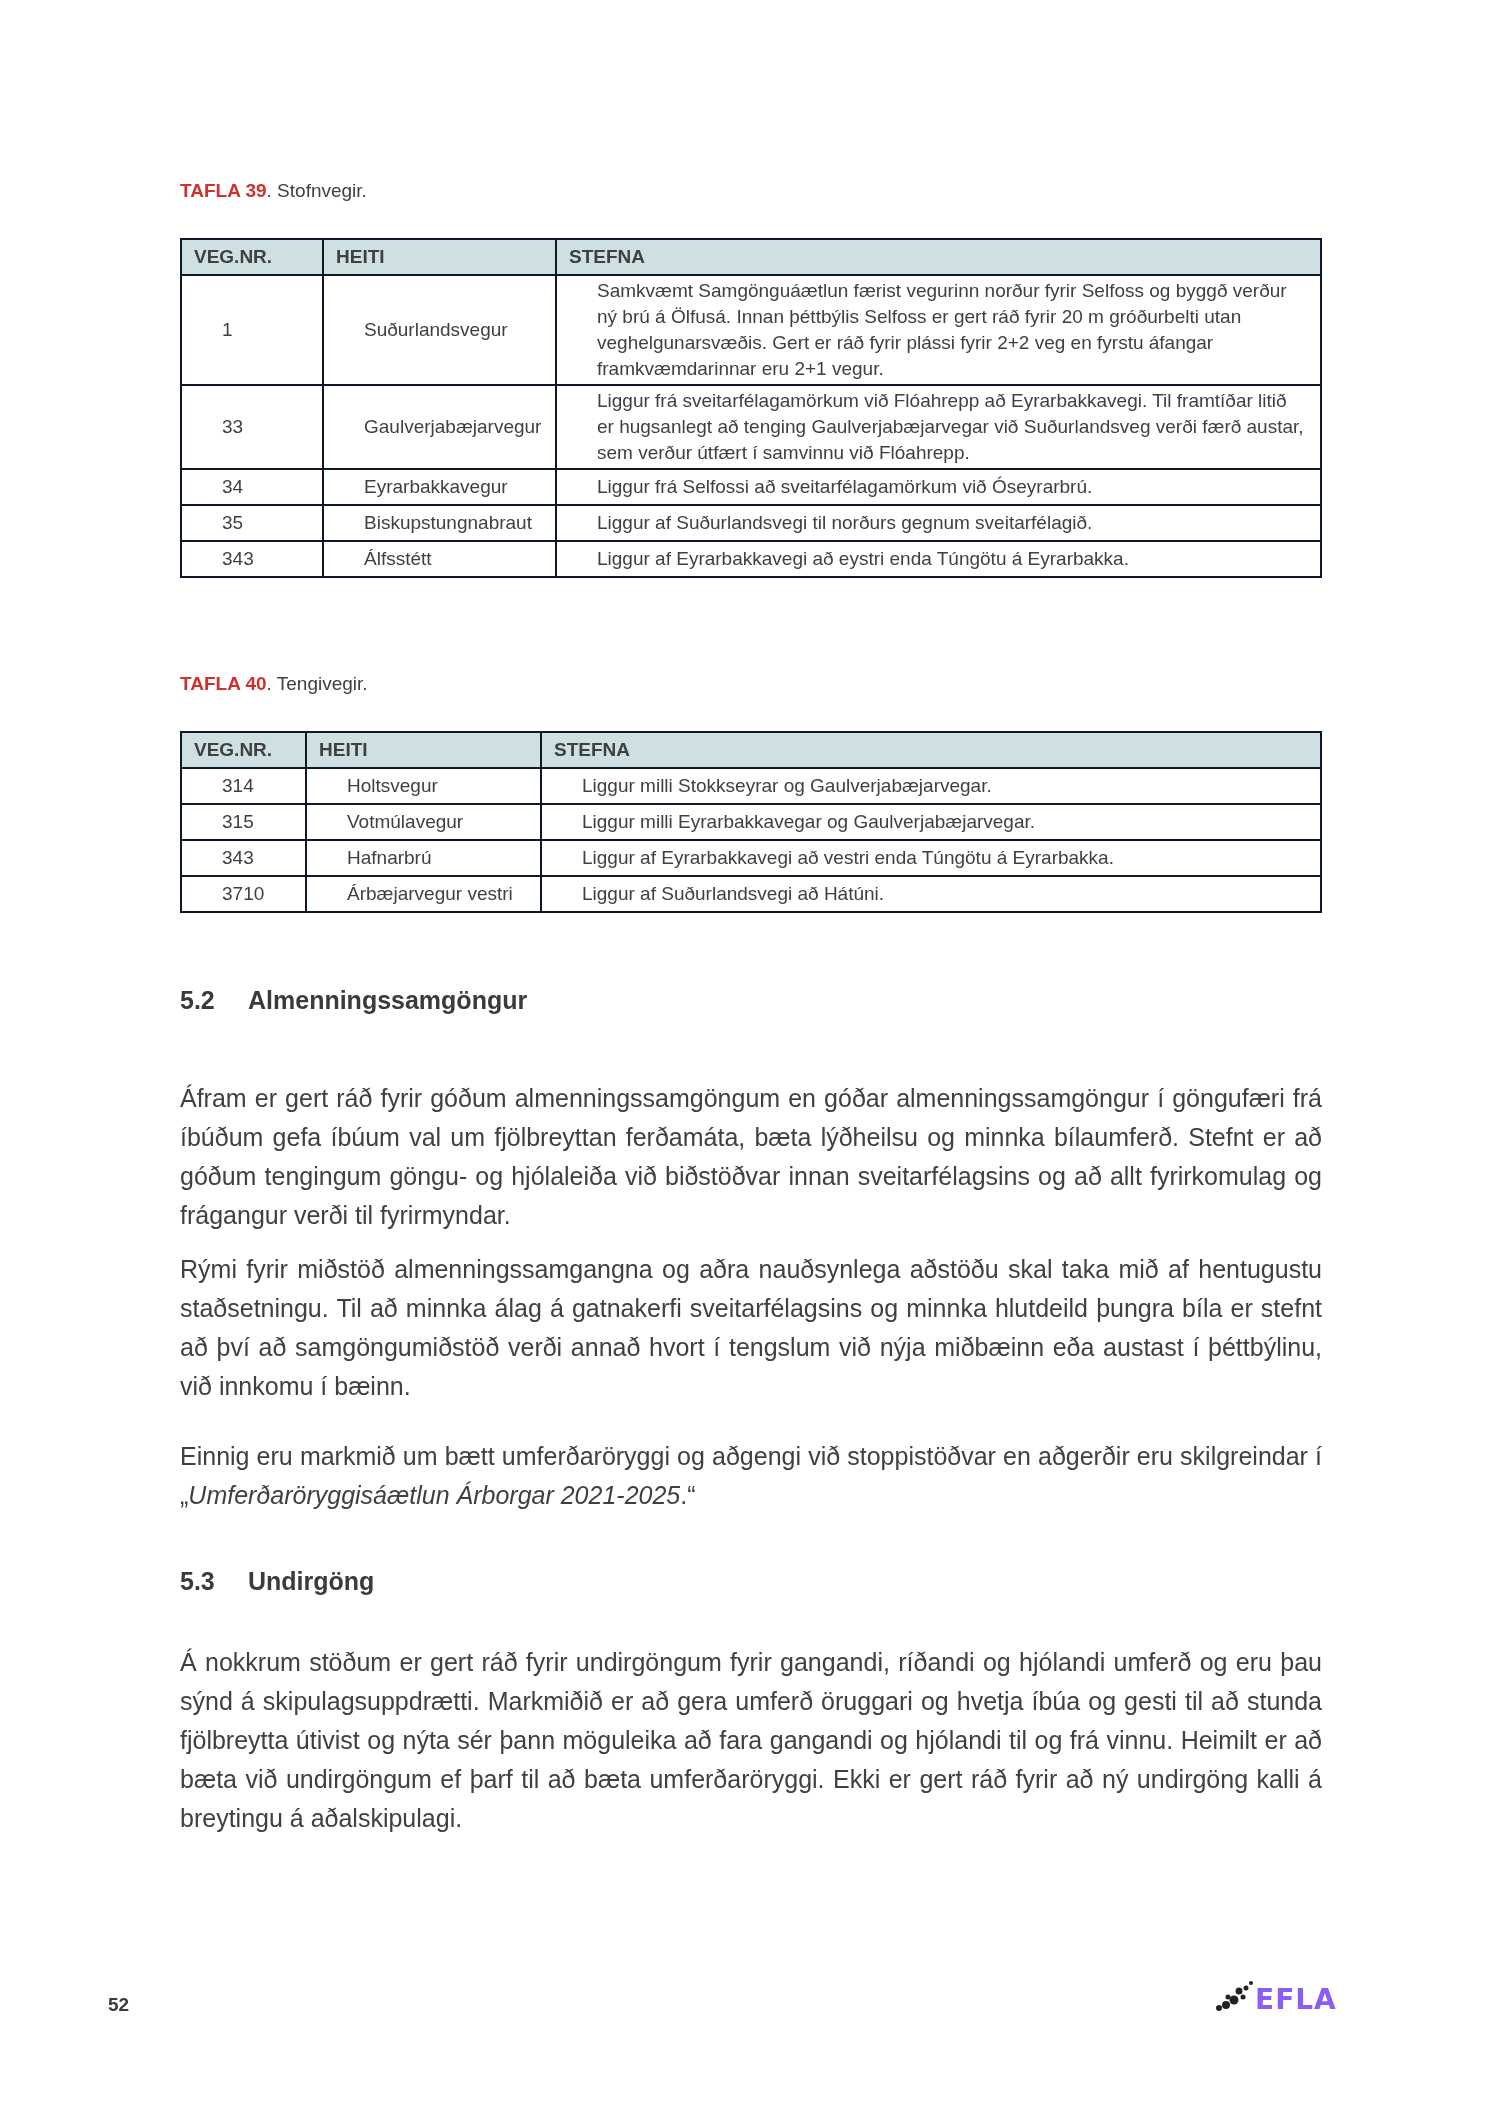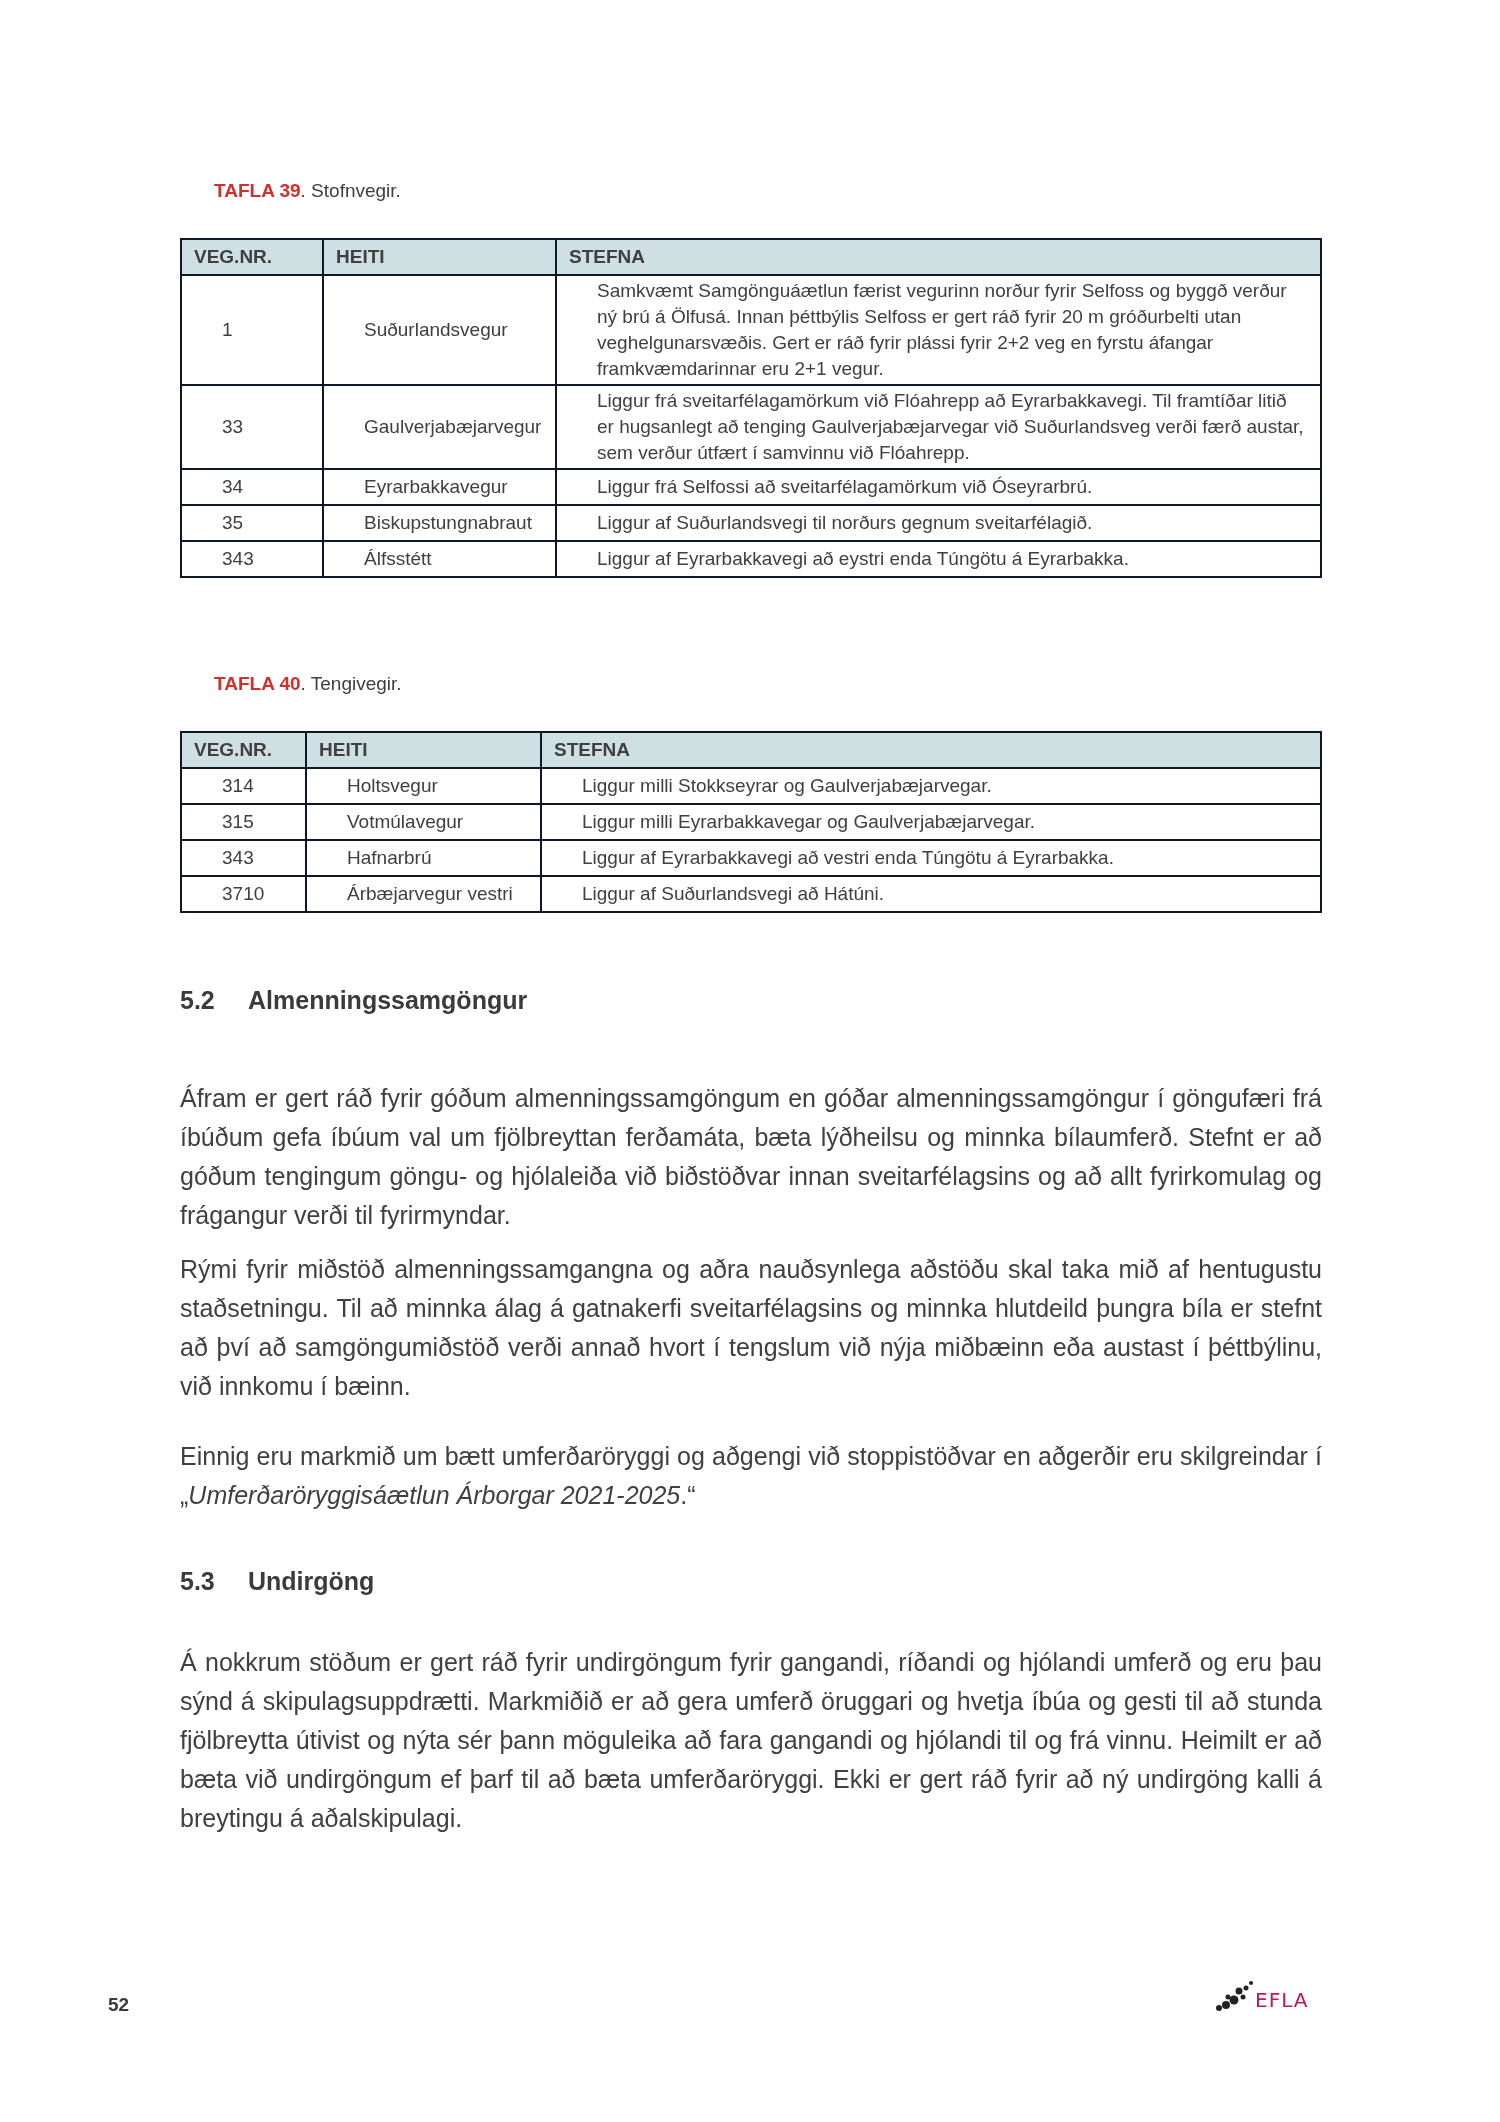--- a/index.html
+++ b/index.html
@@ -1,36 +1,36 @@
 <!DOCTYPE html>
 <html><head>
 <meta charset="utf-8">
 <style>
   html, body { margin:0; padding:0; background:#ffffff; }
   body { width:1500px; height:2122px; position:relative; overflow:hidden;
          font-family:"Liberation Sans", sans-serif; color:#404040; }
   .caption { position:absolute; left:180px; font-size:19px; color:#404040; }
-  .caption .lbl { color:#d0312d; font-weight:bold;margin-left:34px; }
+  .caption .lbl { color:#d0312d; font-weight:bold; }
   table.t { position:absolute; left:180px; width:1142px; border-collapse:collapse;
             font-size:19px; color:#404040; }
   table.t th, table.t td { border:2px solid #0f172a; padding:2px 12px; text-align:left; vertical-align:middle; line-height:26px; }
   table.t th { background:#cfe0e3; font-weight:bold; font-size:19px; height:30px; }
   table.t td { height:30px;padding-left:40px; }
   #t39 { top:238px; }
   #t39 col.c1 { width:142px; } #t39 col.c2 { width:233px; }
   #t40 { top:731px; }
   #t40 col.c1 { width:125px; } #t40 col.c2 { width:235px; }
   h2 { position:absolute; left:180px; margin:0; font-size:25px; font-weight:bold; color:#3b3b3b; }
   h2 .num { display:inline-block; width:68px; }
   p.body { position:absolute; left:180px; width:1142px; margin:0; font-size:25px; line-height:39px;
            color:#404040; text-align:justify; }
   p.body em { font-style:italic; }
   .pagenum { position:absolute; left:108px; top:1994px; font-size:19px; font-weight:bold; color:#3b3b3b; }
   .logo { position:absolute; left:1213px; top:1978px; height:36px; display:flex; align-items:flex-end; }
-  .logo .word { font-family:"DejaVu Sans", sans-serif; font-weight:normal; font-size:20px; color:#be185d; letter-spacing:1px; line-height:28px; }
+  .logo .word { font-family:"DejaVu Sans", sans-serif; font-weight:bold; font-size:28px; color:#8b5cf6; letter-spacing:1px; line-height:28px; }
 </style>
 </head>
 <body>
 
 <div class="caption" style="top:180px;">
   <span class="lbl">TAFLA 39</span><span>. Stofnvegir.</span>
 </div>
 <table class="t" id="t39">
   <colgroup>
       <col class="c1">

